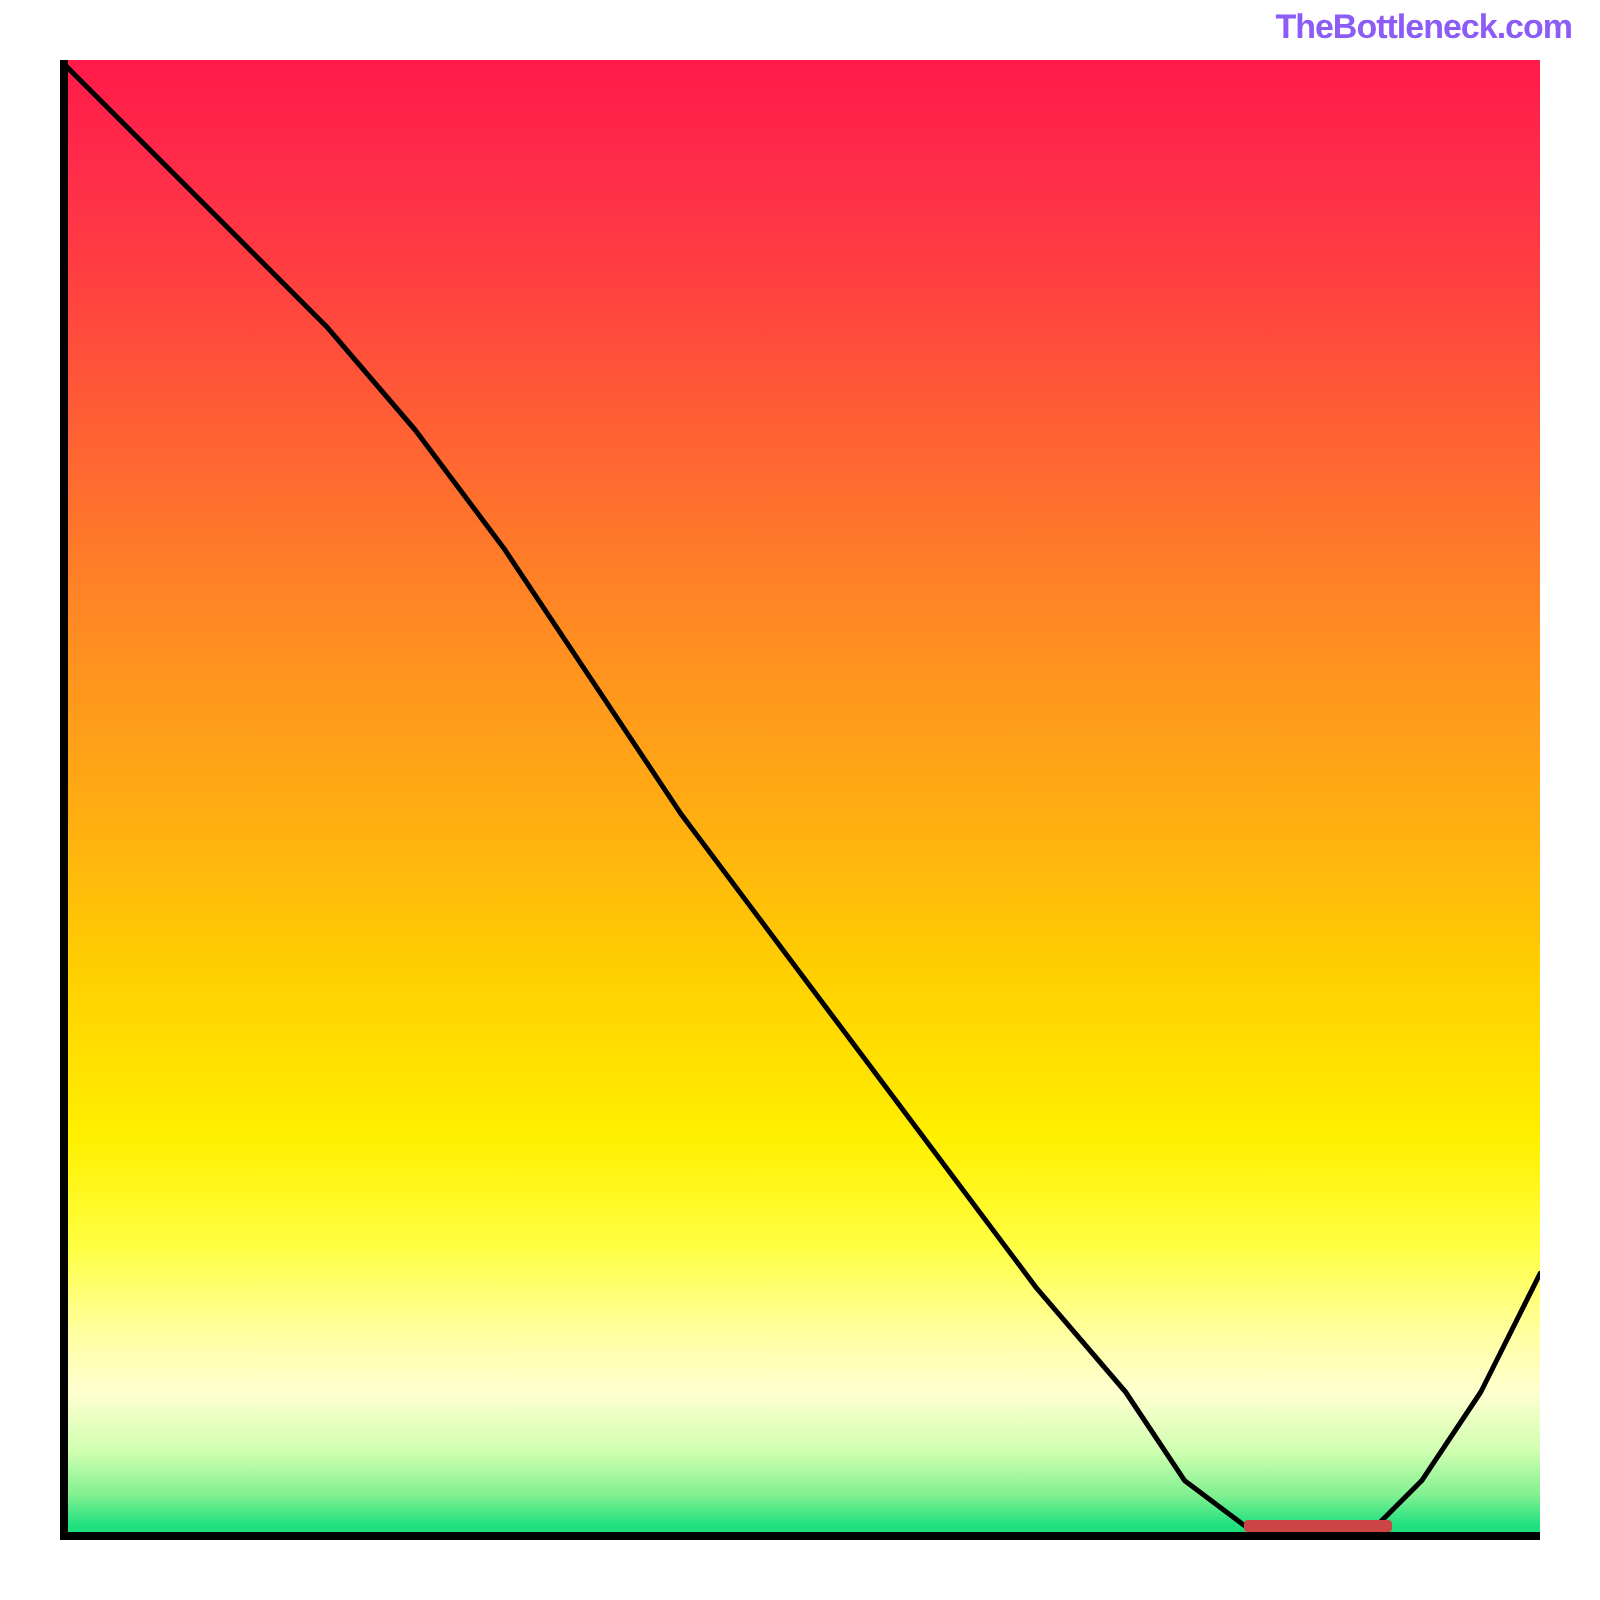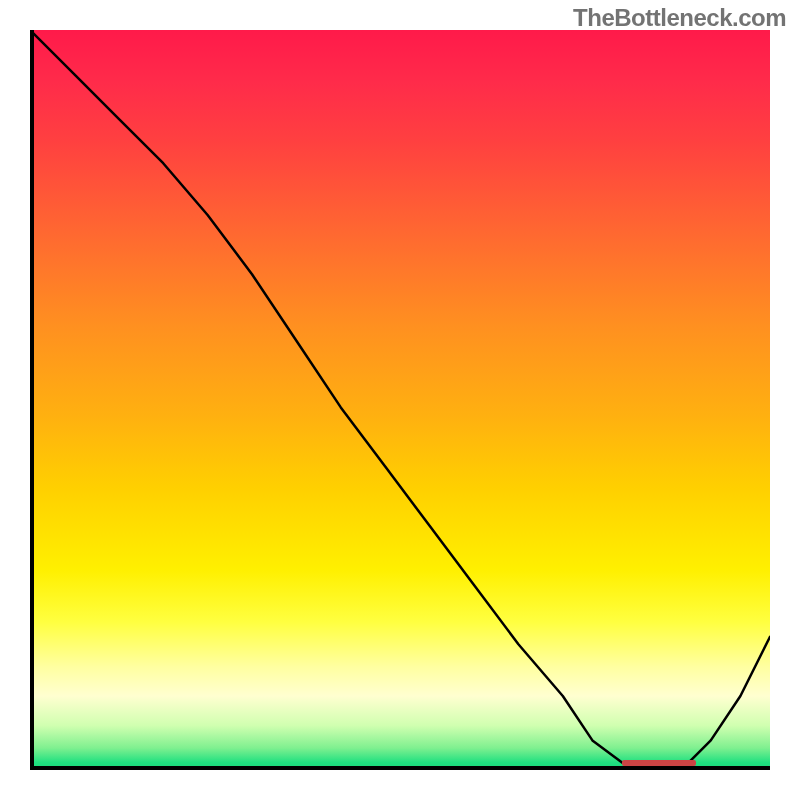--- a/index.html
+++ b/index.html
@@ -8,23 +8,23 @@
     height: 800px;
     background: #fff;
     font-family: Arial, sans-serif;
     position: relative;
     overflow: hidden;
   }
   .watermark {
     position: absolute;
     top: 4px;
     right: 14px;
-    font-size: 24px;
+    font-size: 17px;
     font-weight: bold;
-    color: #737373;
+    color: #8b5cf6;
     letter-spacing: -0.5px;
     z-index: 10;
   }
   .plot-area {
     position: absolute;
     left: 30px;
     top: 30px;
     width: 740px;
     height: 740px;
   }

